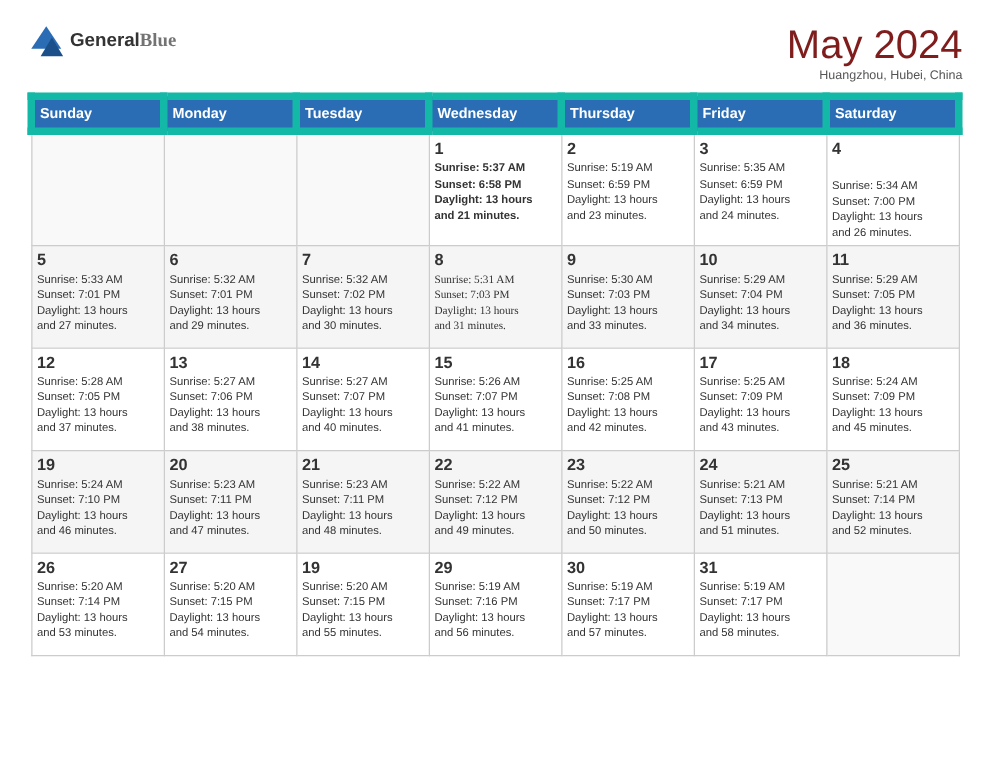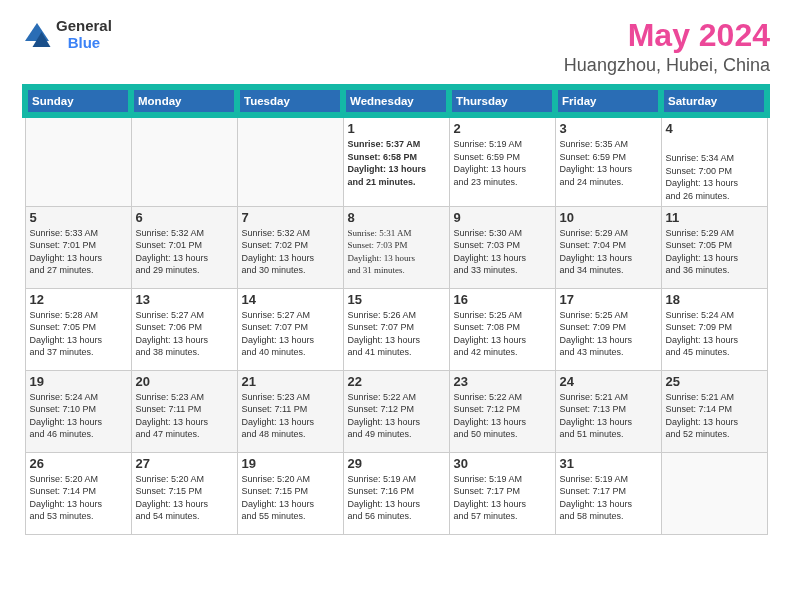--- a/index.html
+++ b/index.html
@@ -21,49 +21,49 @@
       align-items: flex-start;
       margin-bottom: 8px;
     }
     .logo {
       display: flex;
       align-items: center;
       gap: 4px;
     }
     .logo-text {
       display: flex;
-      flex-direction: column;
       line-height: 1.1;
-      text-align: center;
     }
     .logo-general {
       font-size: 15px;
       font-weight: bold;
       color: #333;
     }
     .logo-blue {
       font-size: 15px;
       font-weight: bold;
-      color: #3b82f6;
+      color: #737373;
+      font-family: Liberation Serif, serif;
     }
     .logo-icon {
       width: 30px;
       height: 30px;
     }
     .title-block {
       text-align: right;
     }
     .main-title {
       font-size: 32px;
-      font-weight: bold;
-      color: #ec4899;
+      font-weight: normal;
+      color: #7f1d1d;
       line-height: 1.1;
+      text-align: center;
     }
     .subtitle {
-      font-size: 18px;
+      font-size: 10px;
       color: #555;
       margin-top: 2px;
     }
     .calendar {
       width: 100%;
       border-collapse: collapse;
       table-layout: fixed;
     }
     .calendar thead tr th {
       background: #2a6db5;

